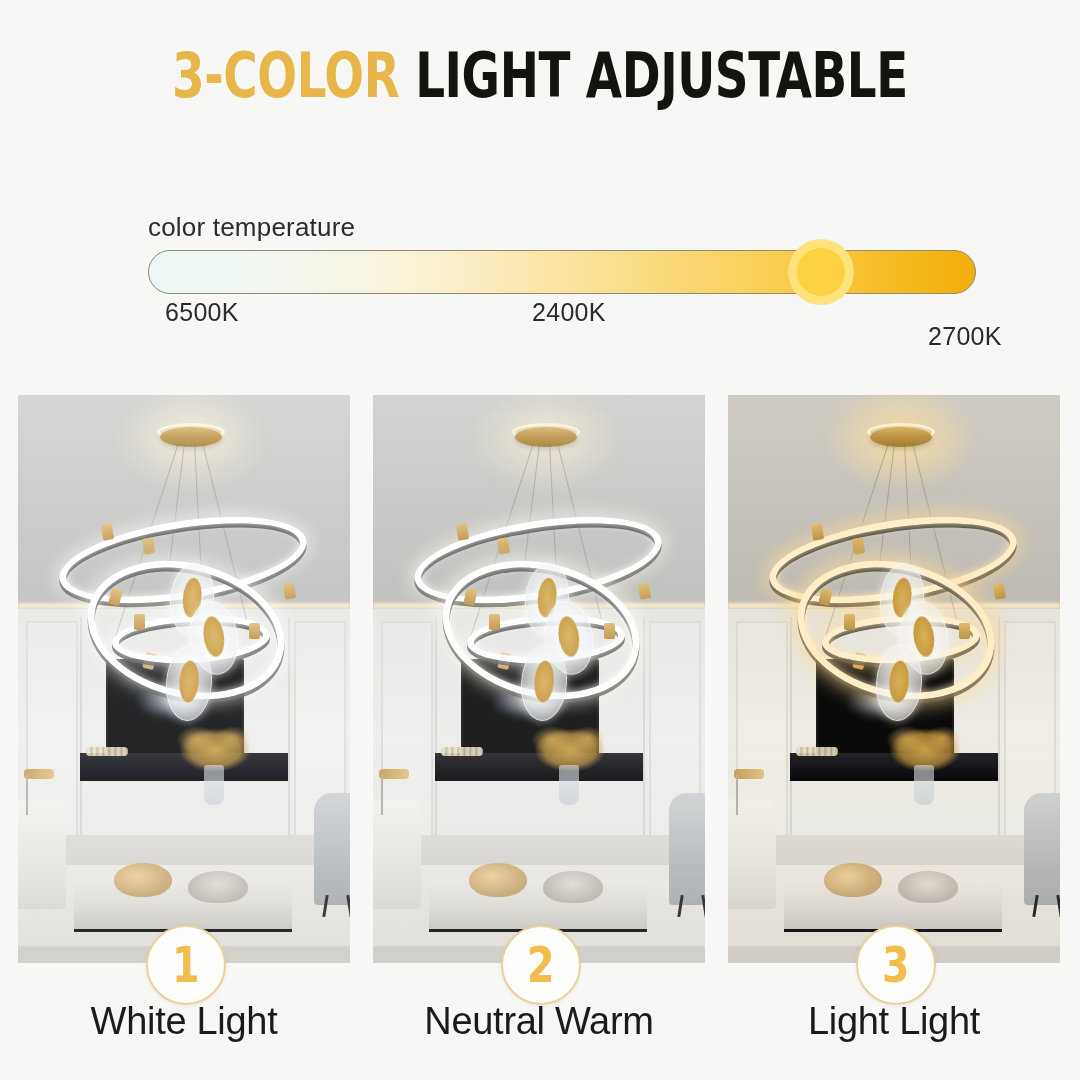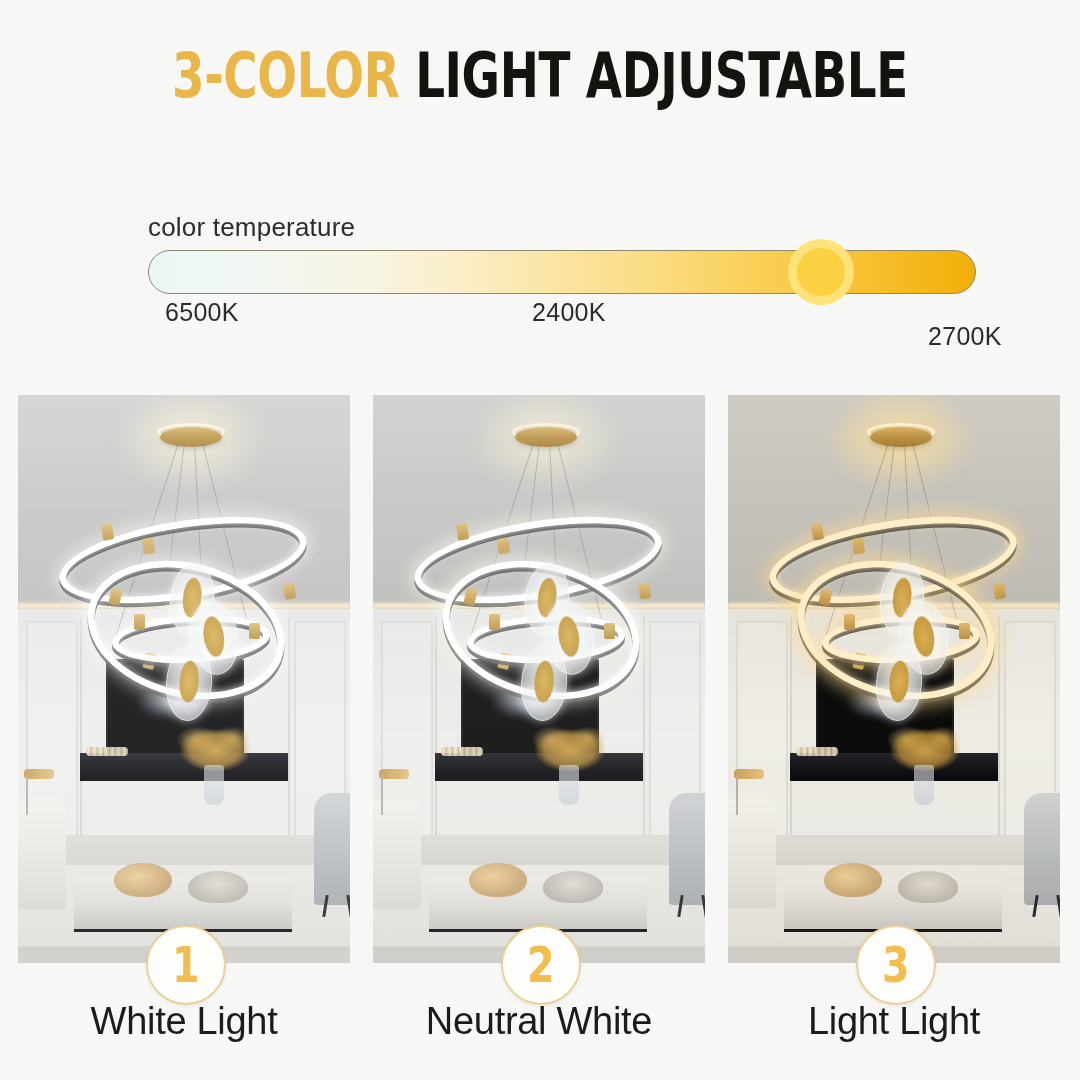--- a/index.html
+++ b/index.html
@@ -474,14 +474,14 @@
     <span>1</span>
   </div>
 <div class="badge" id="badge-2">
     <span>2</span>
   </div>
 <div class="badge" id="badge-3">
     <span>3</span>
   </div>
 
 <div class="caption" id="cap-1">White Light</div>
-<div class="caption" id="cap-2">Neutral White</div>
+<div class="caption" id="cap-2">Neutral Warm</div>
 <div class="caption" id="cap-3">Light Light</div>
 
 </body></html>

